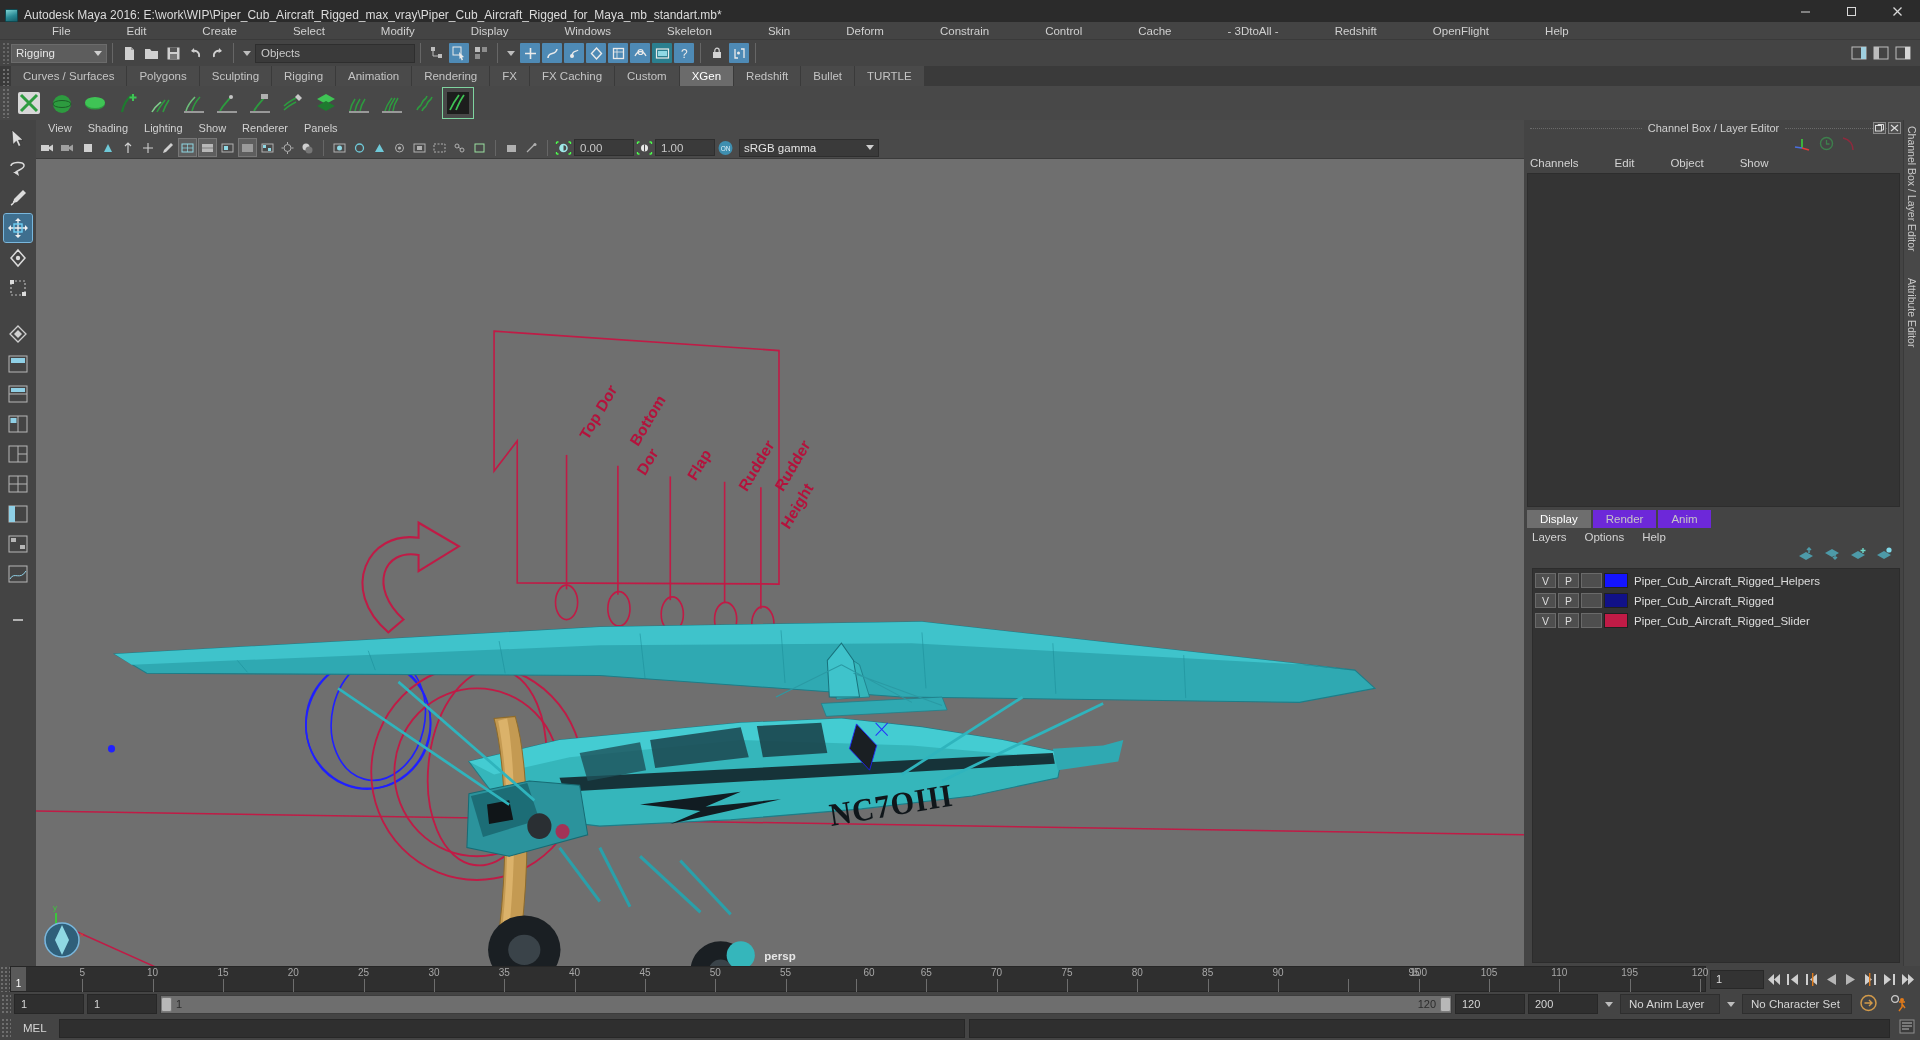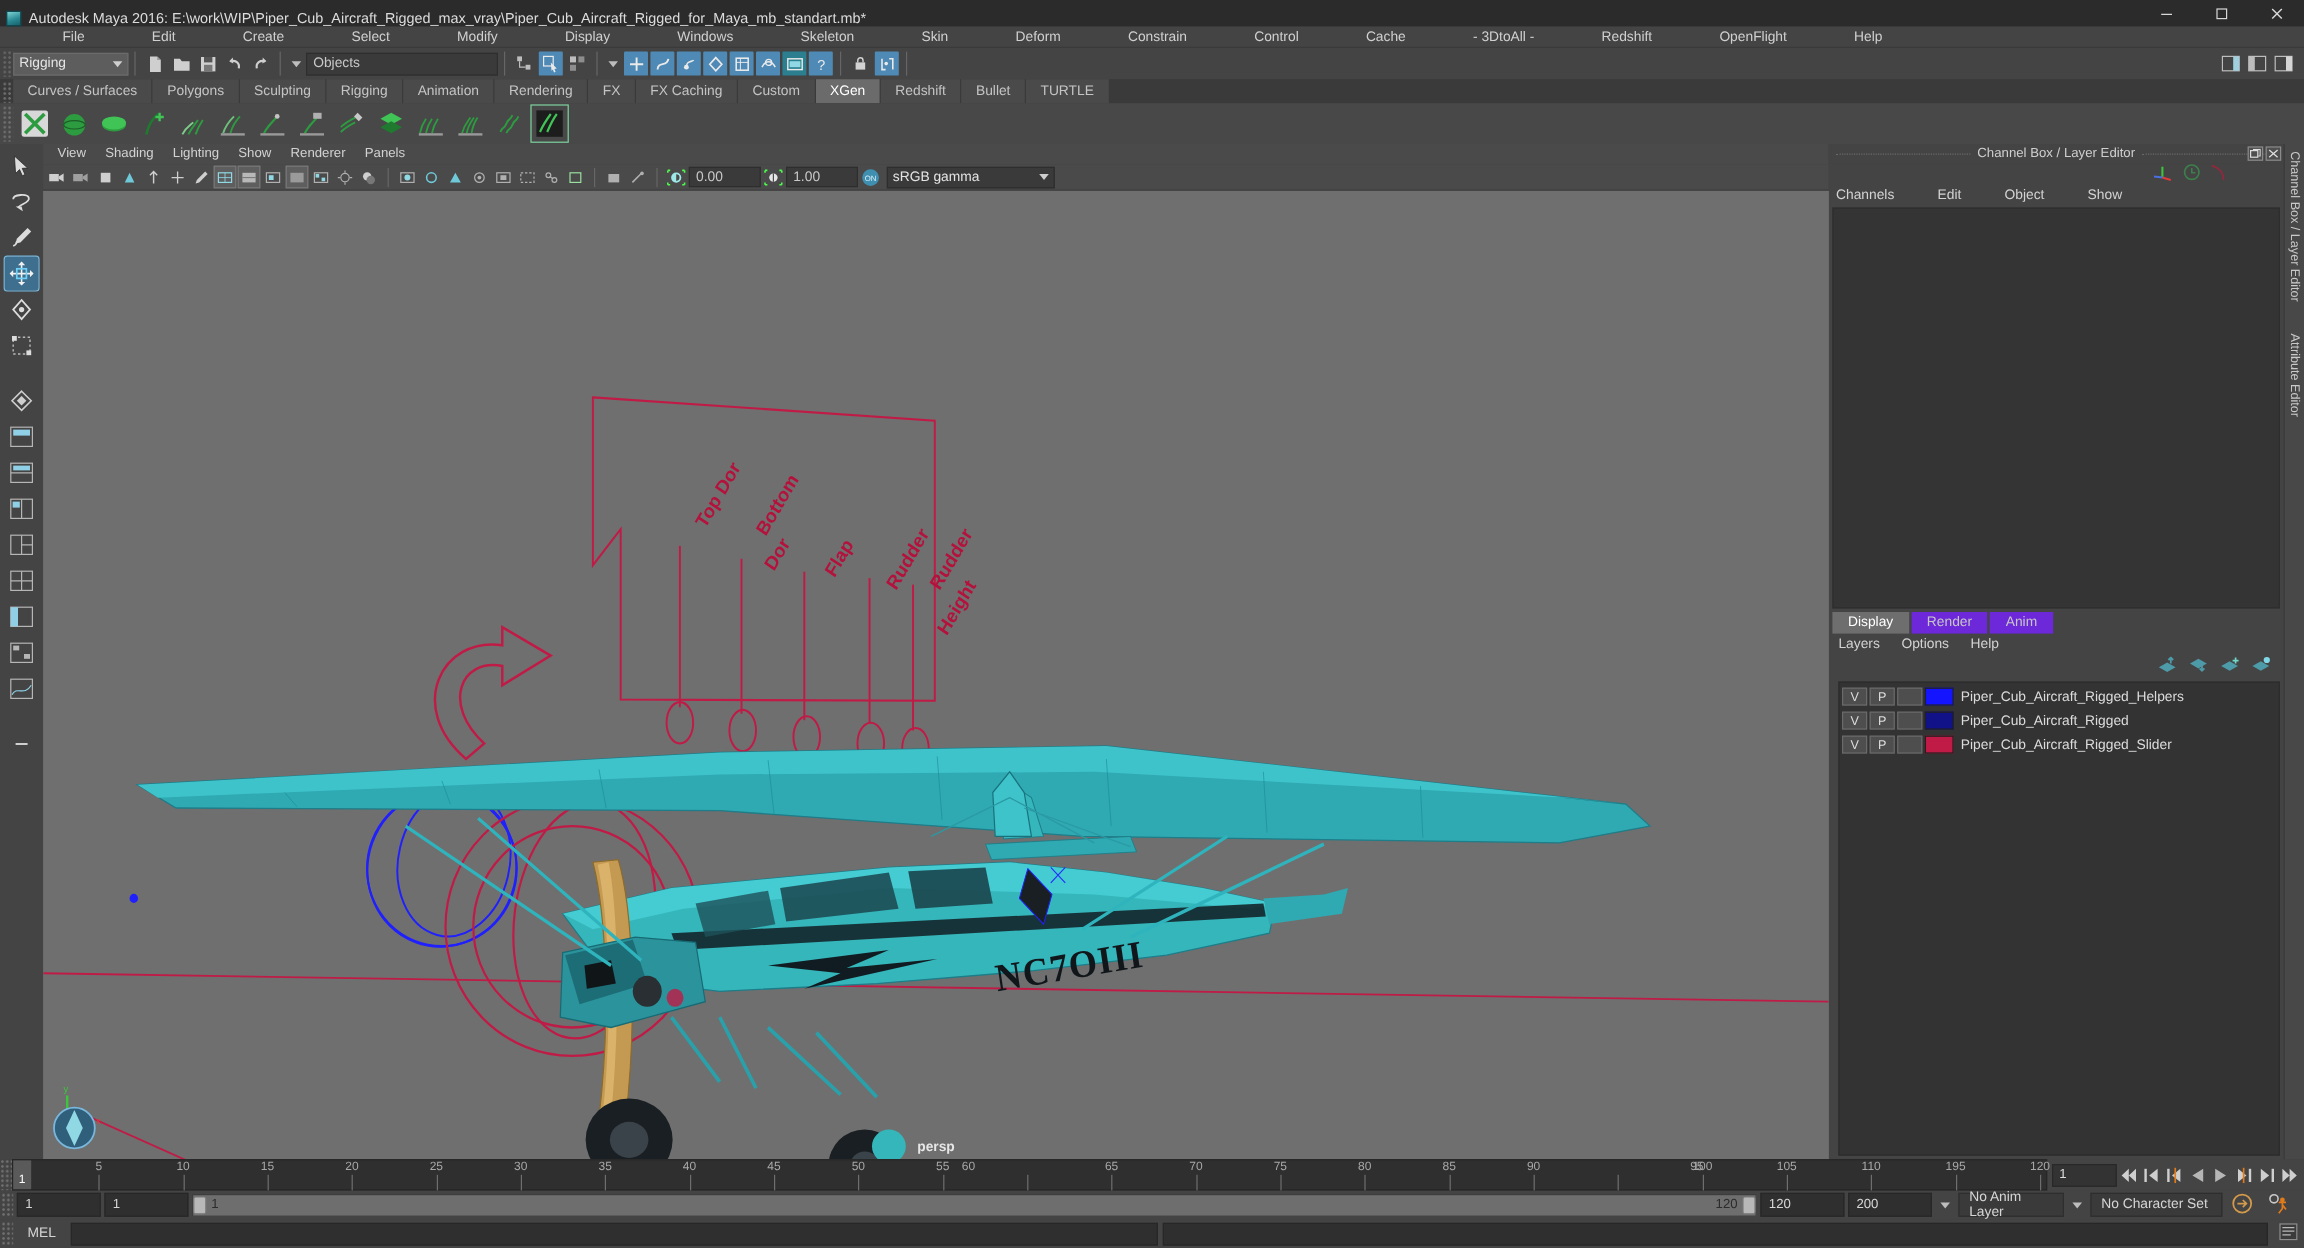--- a/index.html
+++ b/index.html
@@ -1022,21 +1022,21 @@
           <div class="ticklbl" style="left: 493.286px;">35</div>
           <div class="tick" style="left: 563.622px;"></div>
           <div class="ticklbl" style="left: 563.622px;">40</div>
           <div class="tick" style="left: 633.958px;"></div>
           <div class="ticklbl" style="left: 633.958px;">45</div>
           <div class="tick" style="left: 704.294px;"></div>
           <div class="ticklbl" style="left: 704.294px;">50</div>
           <div class="tick" style="left: 774.63px;"></div>
           <div class="ticklbl" style="left: 774.63px;">55</div>
           <div class="tick" style="left: 844.966px;"></div>
-          <div class="ticklbl" style="left: 796px;">60</div>
+          <div class="ticklbl" style="left: 858px;">60</div>
           <div class="tick" style="left: 915.303px;"></div>
           <div class="ticklbl" style="left: 915.303px;">65</div>
           <div class="tick" style="left: 985.639px;"></div>
           <div class="ticklbl" style="left: 985.639px;">70</div>
           <div class="tick" style="left: 1055.97px;"></div>
           <div class="ticklbl" style="left: 1055.97px;">75</div>
           <div class="tick" style="left: 1126.31px;"></div>
           <div class="ticklbl" style="left: 1126.31px;">80</div>
           <div class="tick" style="left: 1196.65px;"></div>
           <div class="ticklbl" style="left: 1196.65px;">85</div>
@@ -1114,21 +1114,21 @@
     <div class="rangebar">
       <span class="rangehandle"></span>
       <span class="rangelbl">1</span>
       <span style="flex:1 1 auto;"></span>
       <span class="rangelbl">120</span>
       <span class="rangehandle"></span>
     </div>
     <div class="numbox" style="width:70px;">120</div>
     <div class="numbox" style="width:70px;">200</div>
     <span class="smallarrow"></span>
-    <div class="combo2" style="width:88px;">No Anim Layer</div>
+    <div class="combo2" style="width:100px;">No Anim Layer</div>
     <span class="smallarrow"></span>
     <div class="combo2" style="width:110px;">No Character Set</div>
     <span style="padding:0 4px;">
       <svg width="19" height="18" viewBox="0 0 19 18">
           <circle cx="9.5" cy="9" r="7.5" fill="none" stroke="#d29a4a" stroke-width="1.5"></circle>
           <path d="M5.5 9h8M10 6l3 3-3 3" stroke="#d29a4a" stroke-width="1.4" fill="none"></path>
         </svg>
     </span>
     <span style="padding:0 4px;">
       <svg width="20" height="18" viewBox="0 0 20 18">

